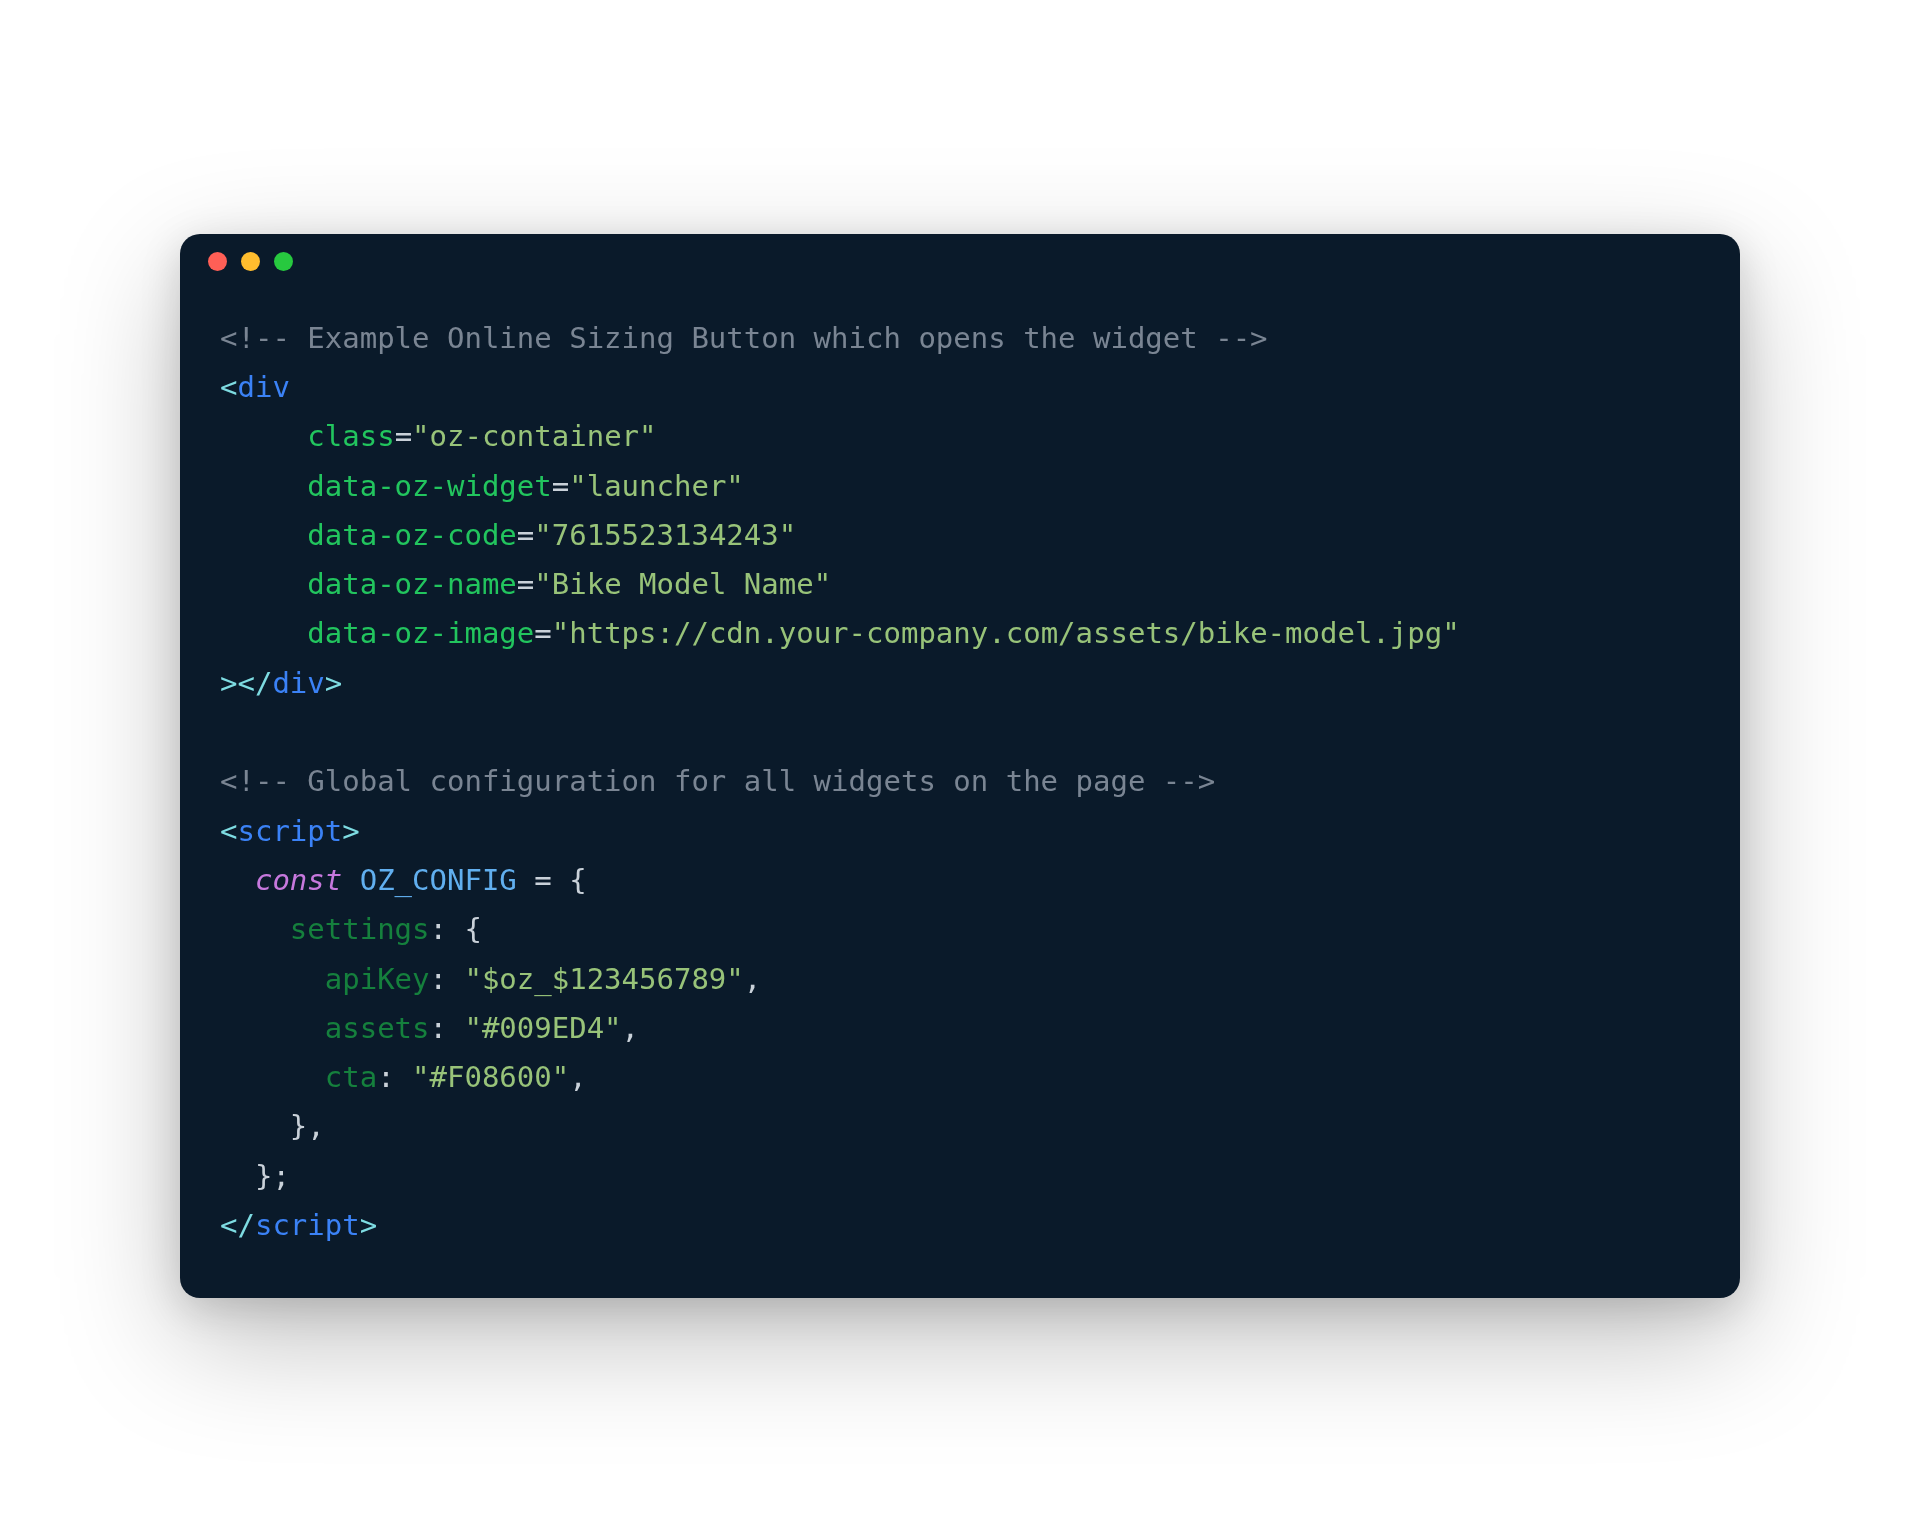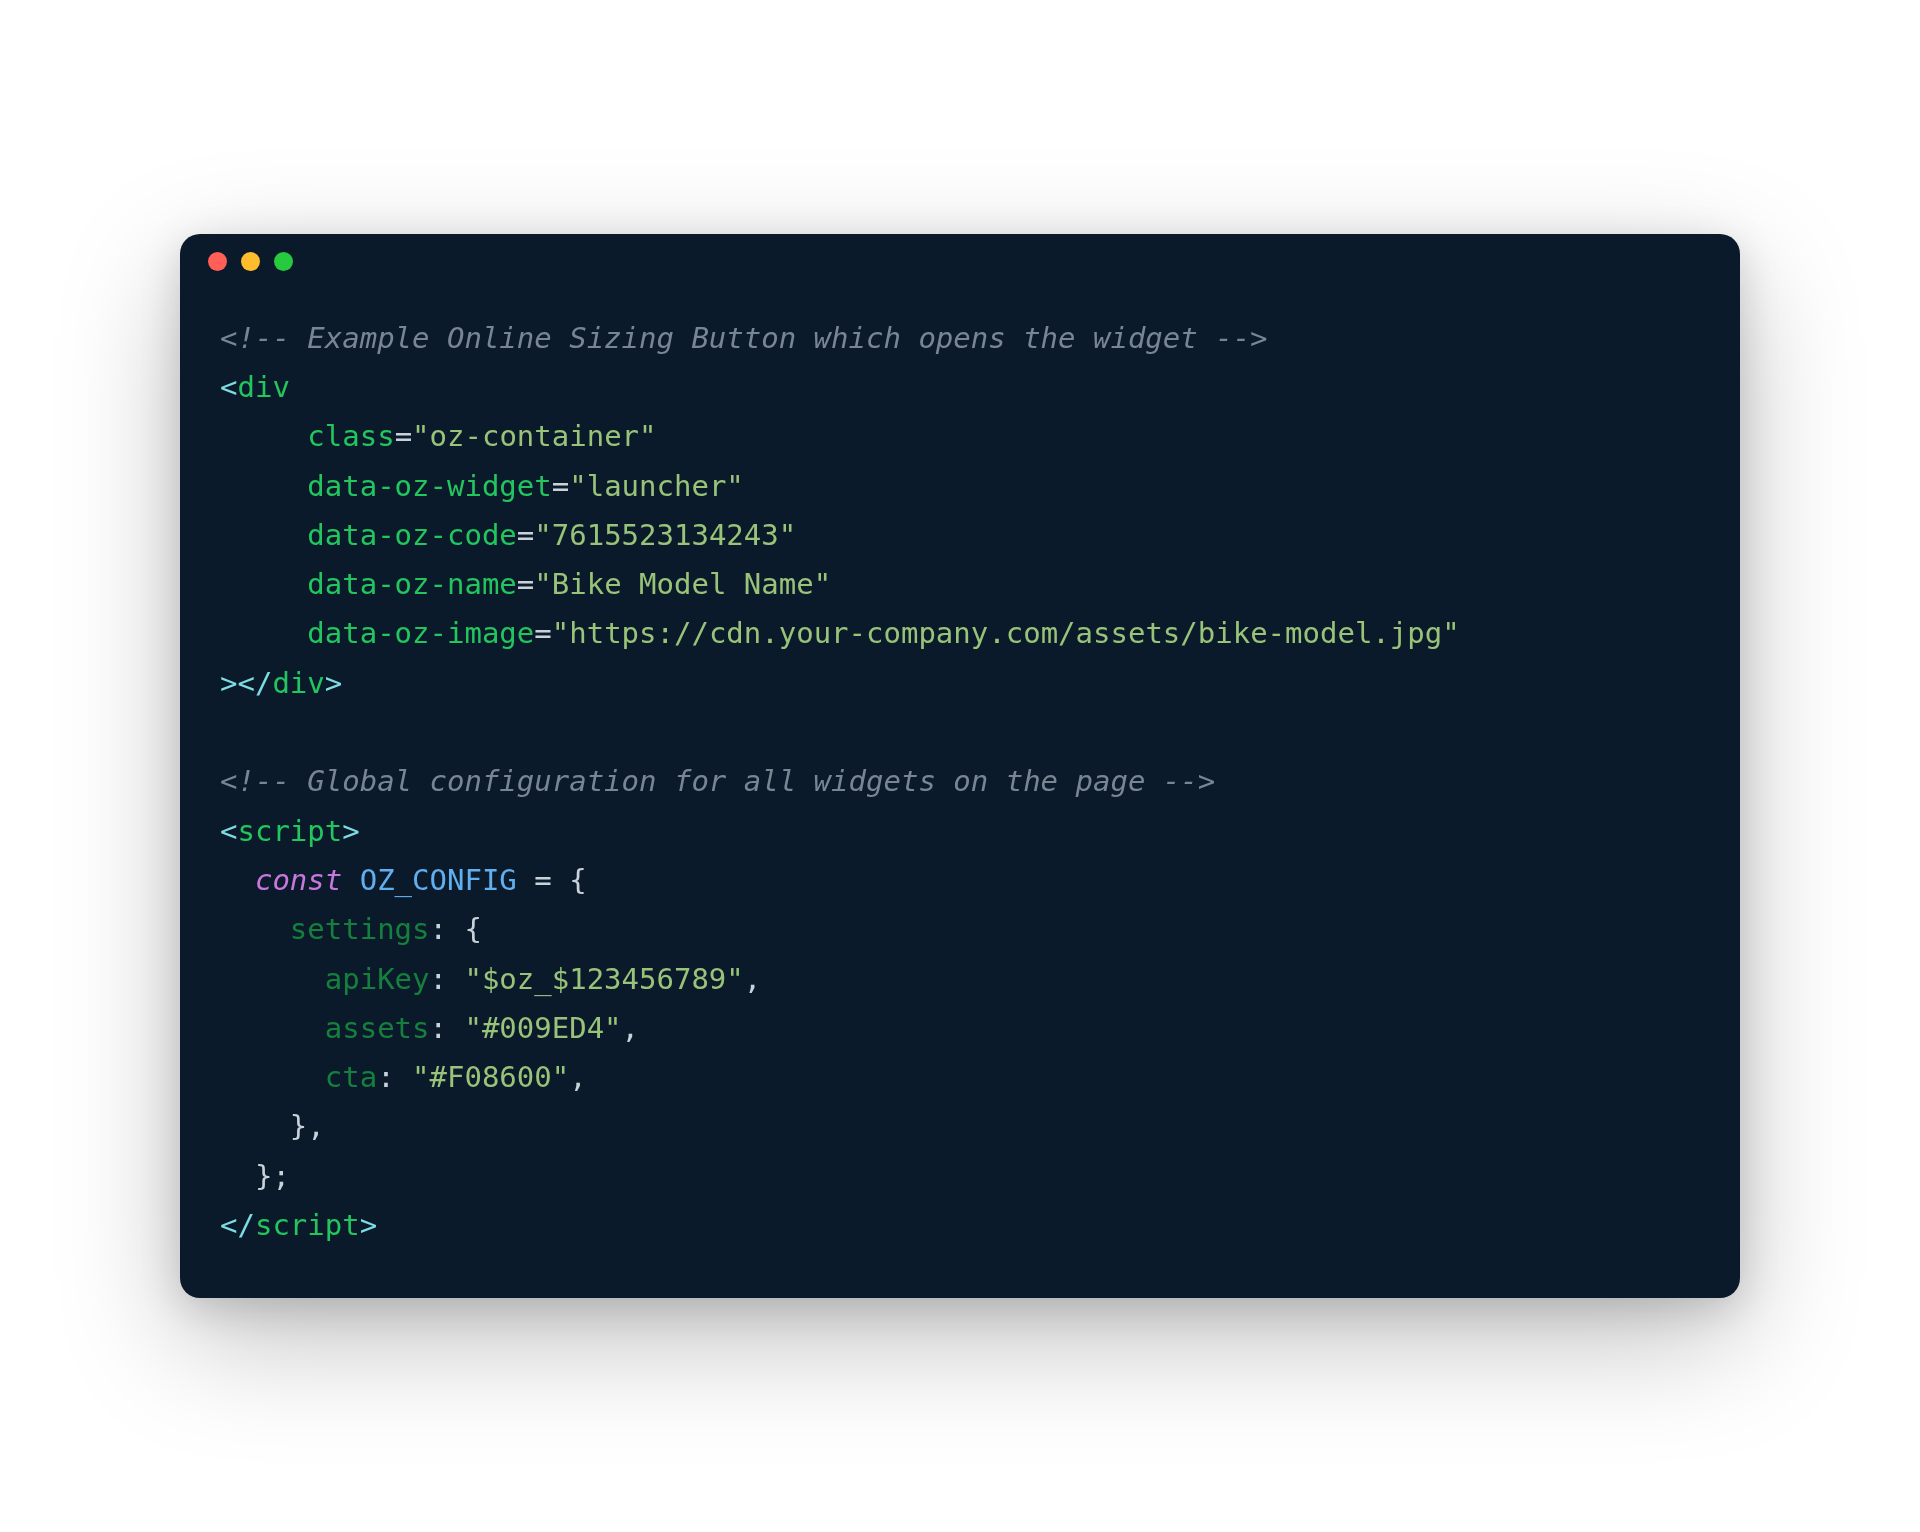--- a/index.html
+++ b/index.html
@@ -40,22 +40,22 @@
   .tl-green { background: #27c93f; }
   .code-area {
     padding: 24px 40px 48px 40px;
     font-size: 29px;
     line-height: 1.7;
     white-space: pre;
     color: #c9d1d9;
     font-family: ui-monospace, "SF Mono", Menlo, Monaco, Consolas, monospace;
     overflow-x: auto;
   }
-  .c-comment { color: #7a8593; font-style: italic; }
-  .c-tag { color: #22c55e; text-align: center; }
+  .c-comment { color: #7a8593; }
+  .c-tag { color: #3b82f6; text-align: center; }
   .c-bracket { color: #7edce2; }
   .c-attr { color: #22c55e; }
   .c-eq { color: #c9d1d9; }
   .c-str { color: #98c379; }
   .c-kw { color: #c678dd; font-style: italic; text-align: center; }
   .c-const { color: #61afef; text-align: center; }
   .c-prop { color: #15803d; }
   .c-punc { color: #c9d1d9; }
 </style>
 </head>

